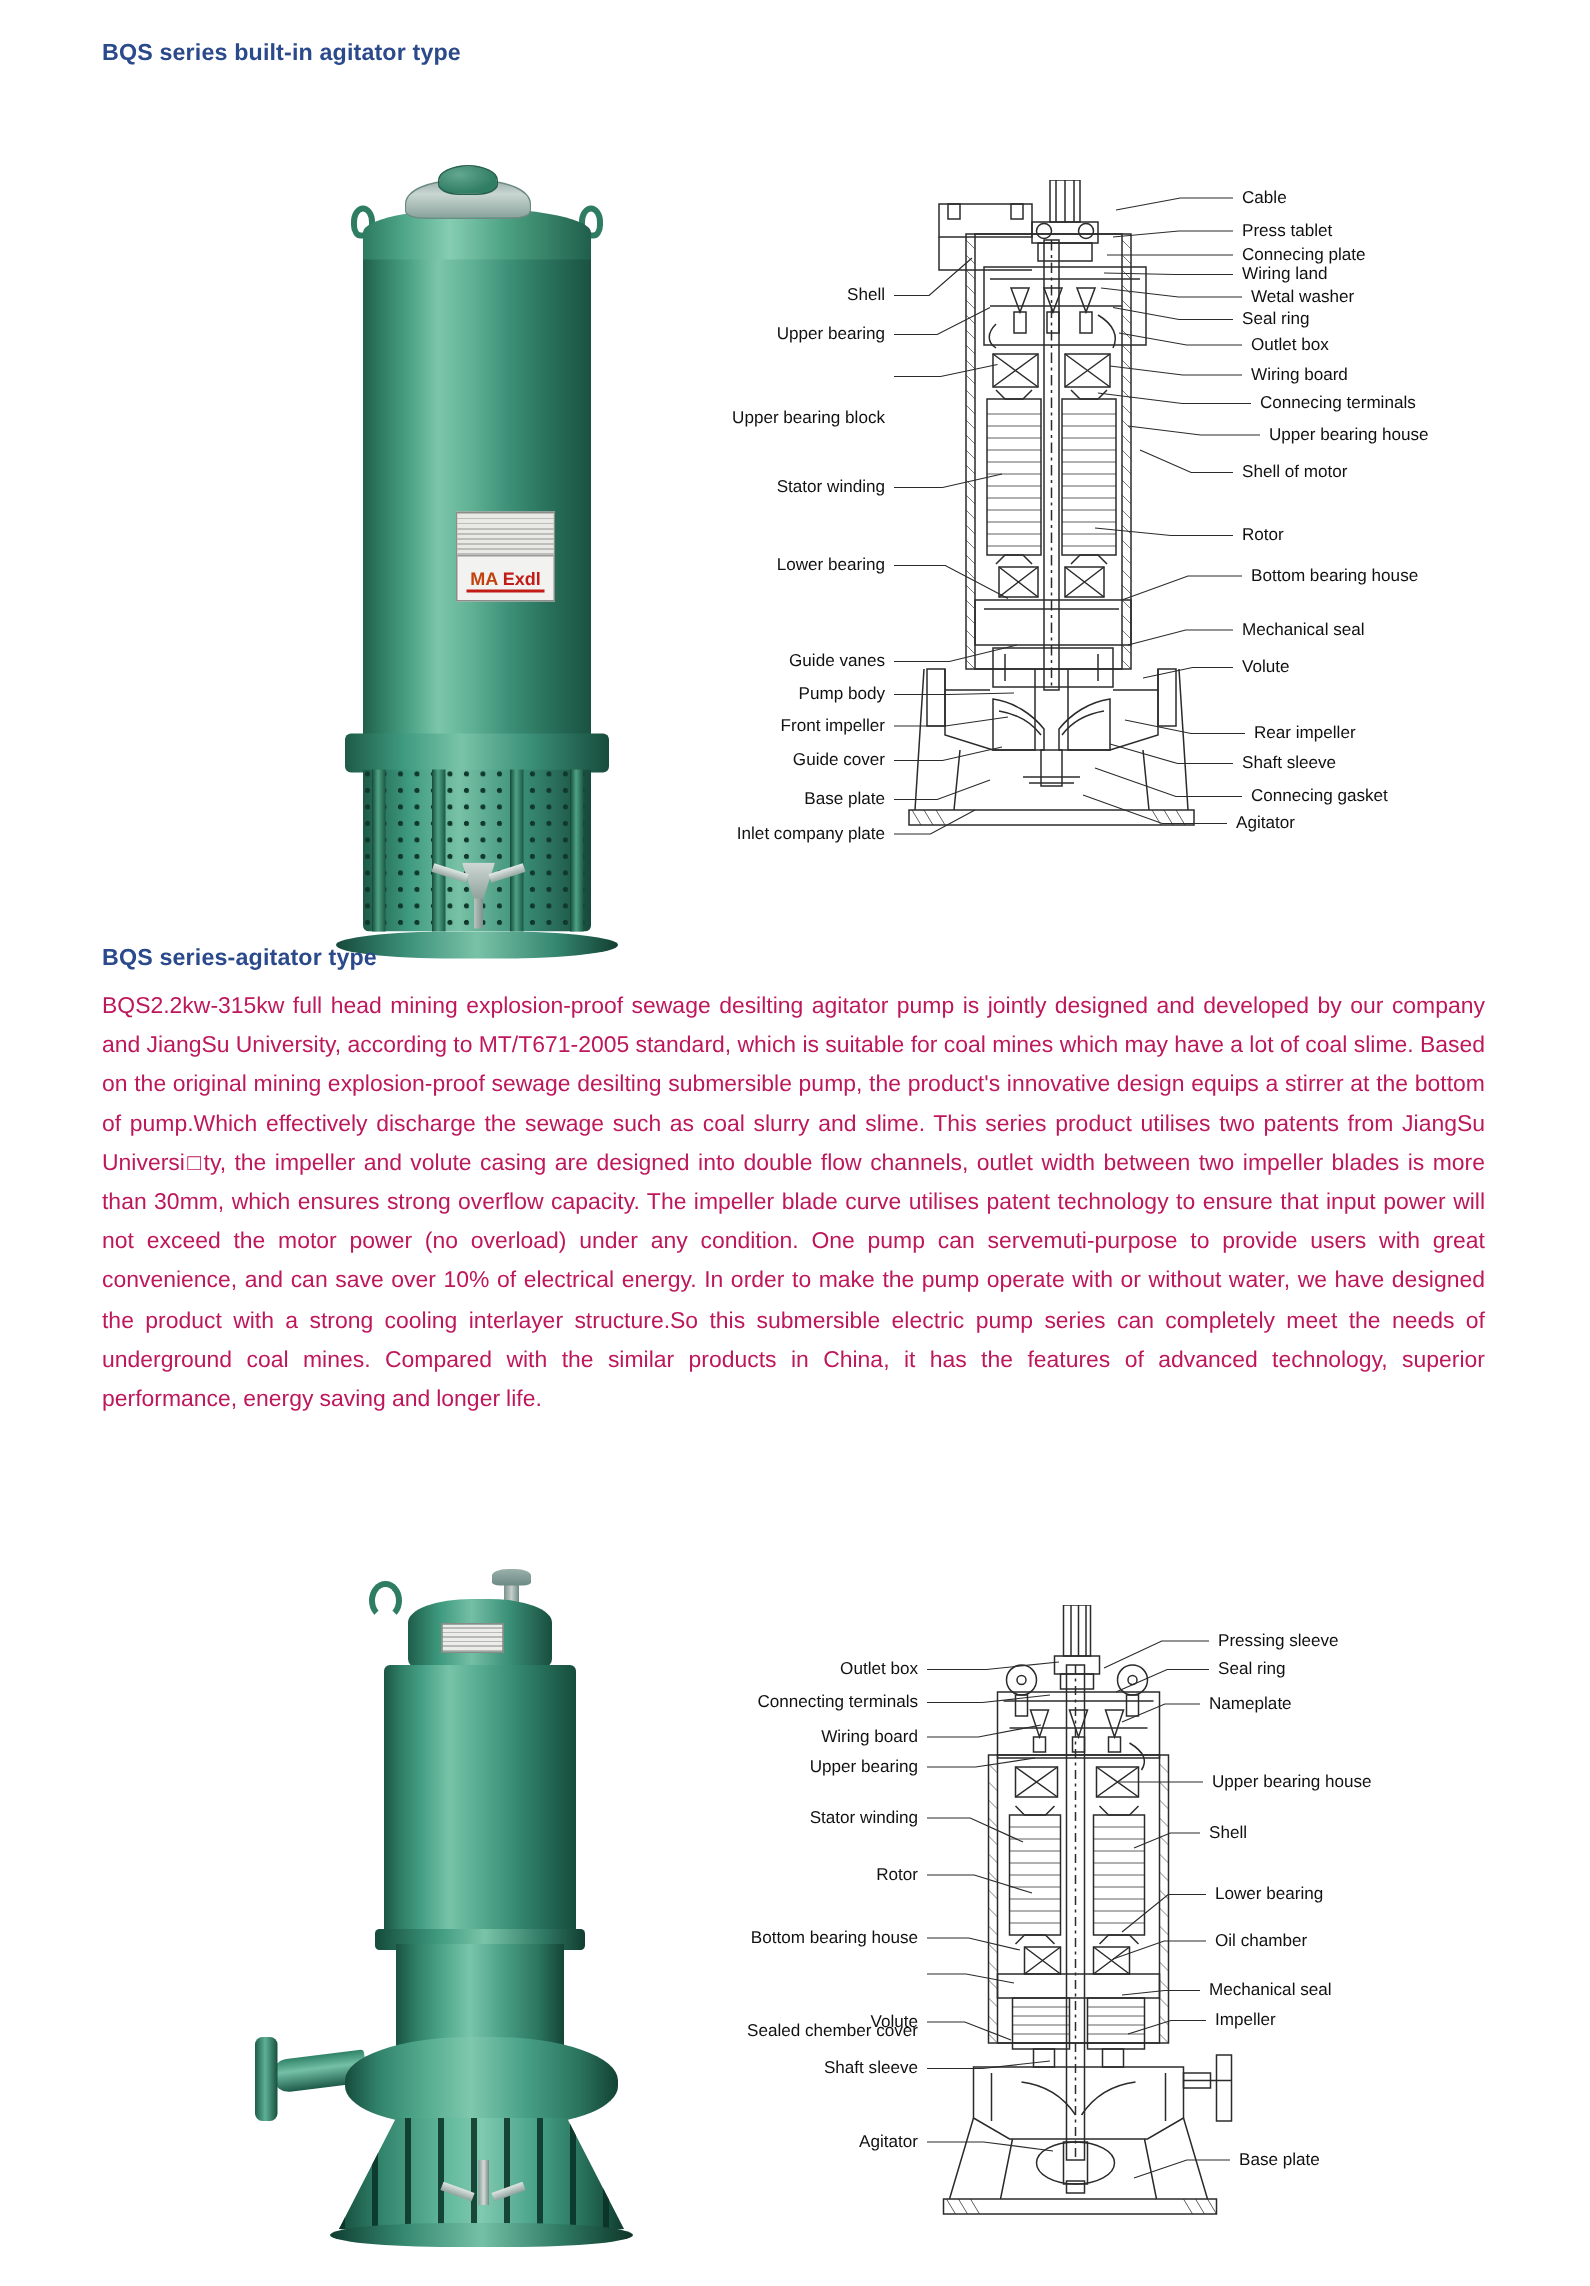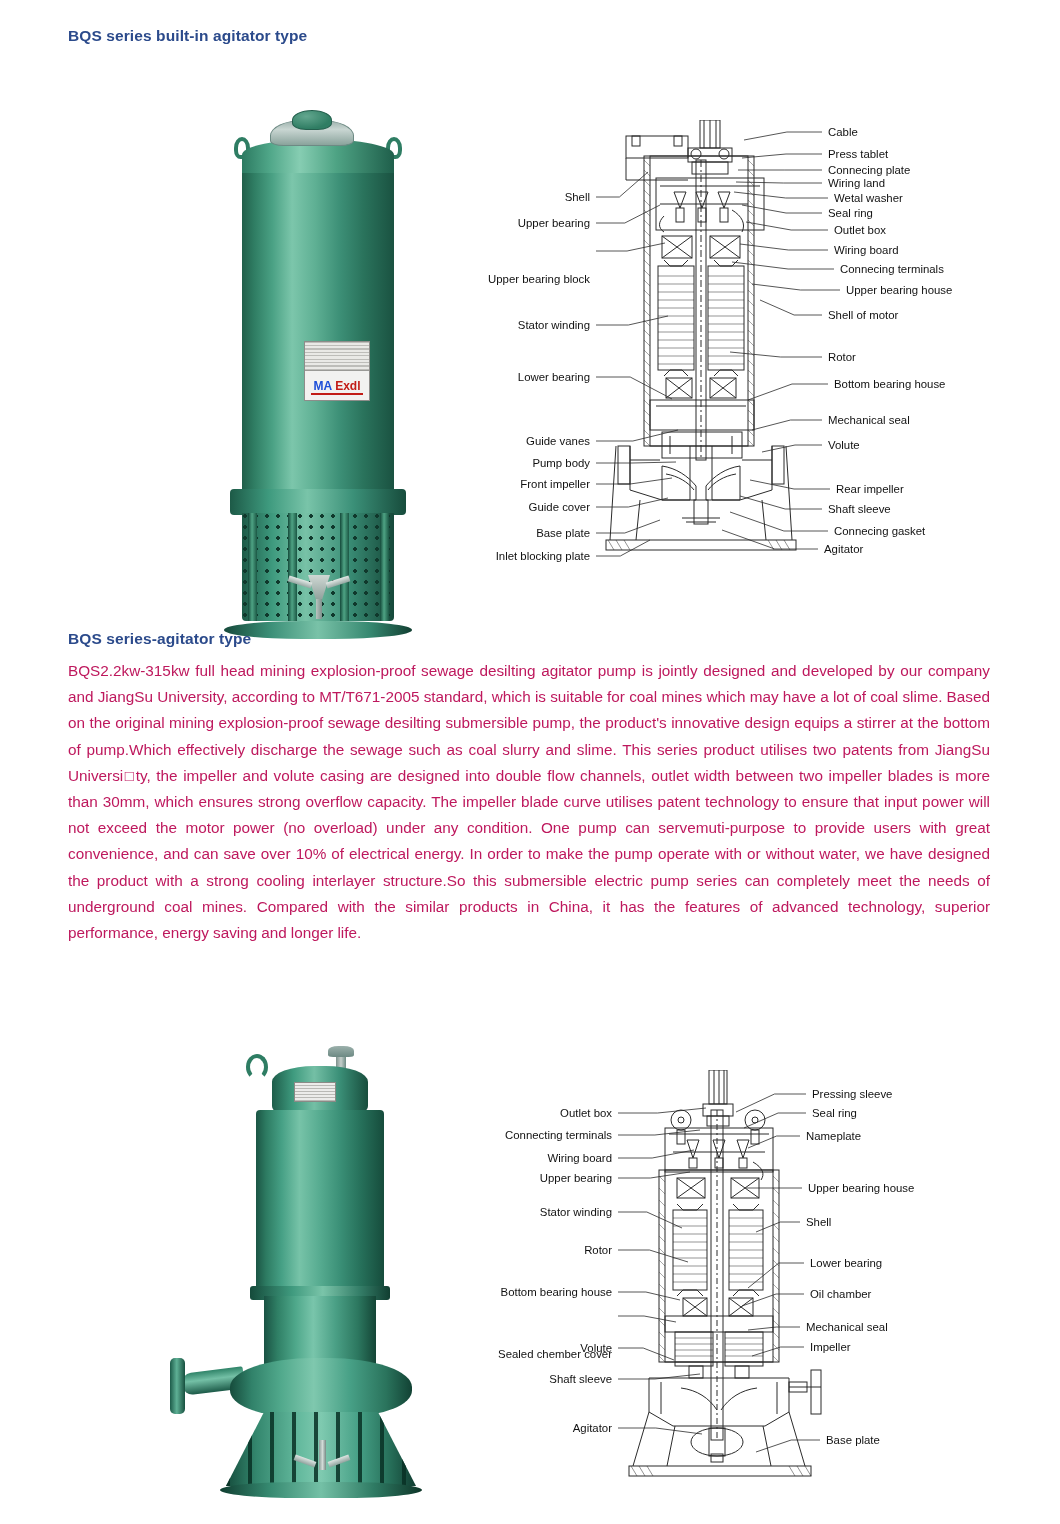--- a/index.html
+++ b/index.html
@@ -94,21 +94,21 @@
   }
   .p1-np-top {
     height:50%;
     background:repeating-linear-gradient(0deg,#bdbdb9 0 1.2px,#e9e9e6 1.2px 3.4px);
     border-bottom:1px solid #9a9a96;
   }
   .p1-np-bot {
     height:50%; position:relative;
     display:flex; align-items:center; justify-content:center; gap:3px;
   }
-  .p1-np-ma { font-size:12px; font-weight:bold; color:#1d4ed8; }
+  .p1-np-ma { font-size:12px; font-weight:bold; color:#c2410c; }
   .p1-np-ex { font-size:12px; font-weight:bold; color:#c21c16; }
   .p1-np-rule {
     position:absolute; left:6px; right:6px; bottom:5px; height:1.6px; background:#c21c16;
   }
   .p1-flange {
     position:absolute; left:12px; top:374px; width:176px; height:26px;
     background:linear-gradient(90deg,#1d5a47 0%,#3e9a7e 22%,#79c4a9 44%,#3b9078 70%,#174c3c 100%);
     border-radius:4px;
   }
   .p1-cage {
@@ -466,21 +466,21 @@
       <div class="lbl r" style="left: 590px; top: 197px;">Shell</div>
       <div class="lbl r" style="left: 590px; top: 223px;">Upper bearing</div>
       <div class="lbl r" style="left: 590px; top: 251px; margin-top: 28px;">Upper bearing block</div>
       <div class="lbl r" style="left: 590px; top: 325px;">Stator winding</div>
       <div class="lbl r" style="left: 590px; top: 377px;">Lower bearing</div>
       <div class="lbl r" style="left: 590px; top: 441px;">Guide vanes</div>
       <div class="lbl r" style="left: 590px; top: 463px;">Pump body</div>
       <div class="lbl r" style="left: 590px; top: 484px;">Front impeller</div>
       <div class="lbl r" style="left: 590px; top: 507px;">Guide cover</div>
       <div class="lbl r" style="left: 590px; top: 533px;">Base plate</div>
-      <div class="lbl r" style="left: 590px; top: 556px;">Inlet blocking plate</div>
+      <div class="lbl r" style="left: 590px; top: 556px;">Inlet company plate</div>
     </div>
   <div id="d1-right">
       <div class="lbl l" style="left: 828px; top: 132px;">Cable</div>
       <div class="lbl l" style="left: 828px; top: 154px;">Press tablet</div>
       <div class="lbl l" style="left: 828px; top: 170px;">Connecing plate</div>
       <div class="lbl l" style="left: 828px; top: 183px;">Wiring land</div>
       <div class="lbl l" style="left: 834px; top: 198px;">Wetal washer</div>
       <div class="lbl l" style="left: 828px; top: 213px;">Seal ring</div>
       <div class="lbl l" style="left: 834px; top: 230px;">Outlet box</div>
       <div class="lbl l" style="left: 834px; top: 250px;">Wiring board</div>

